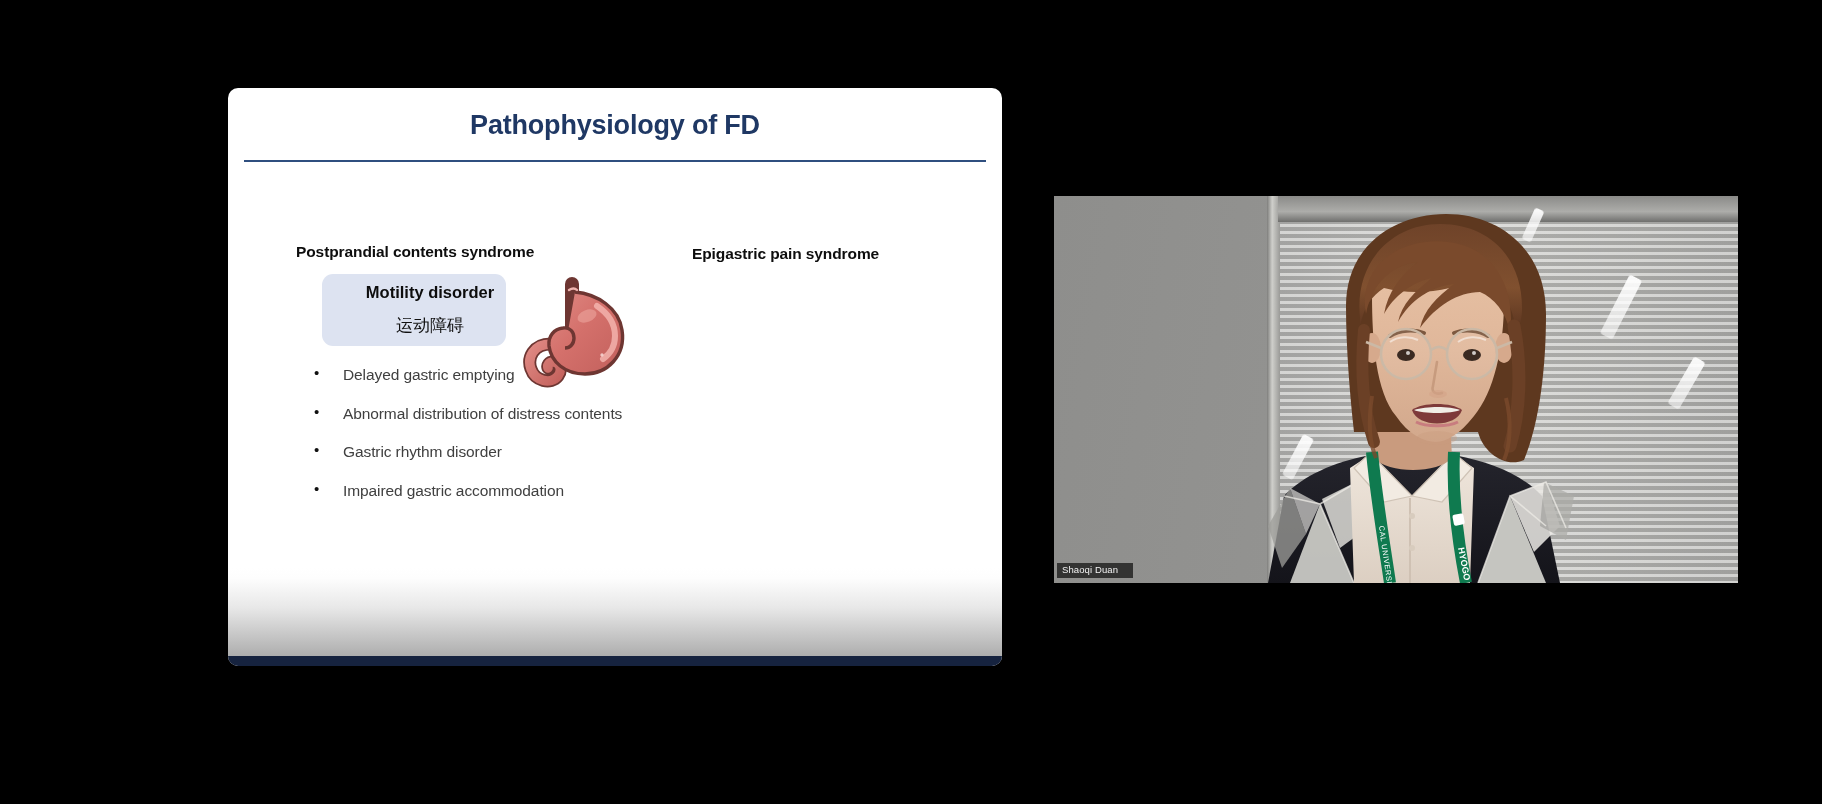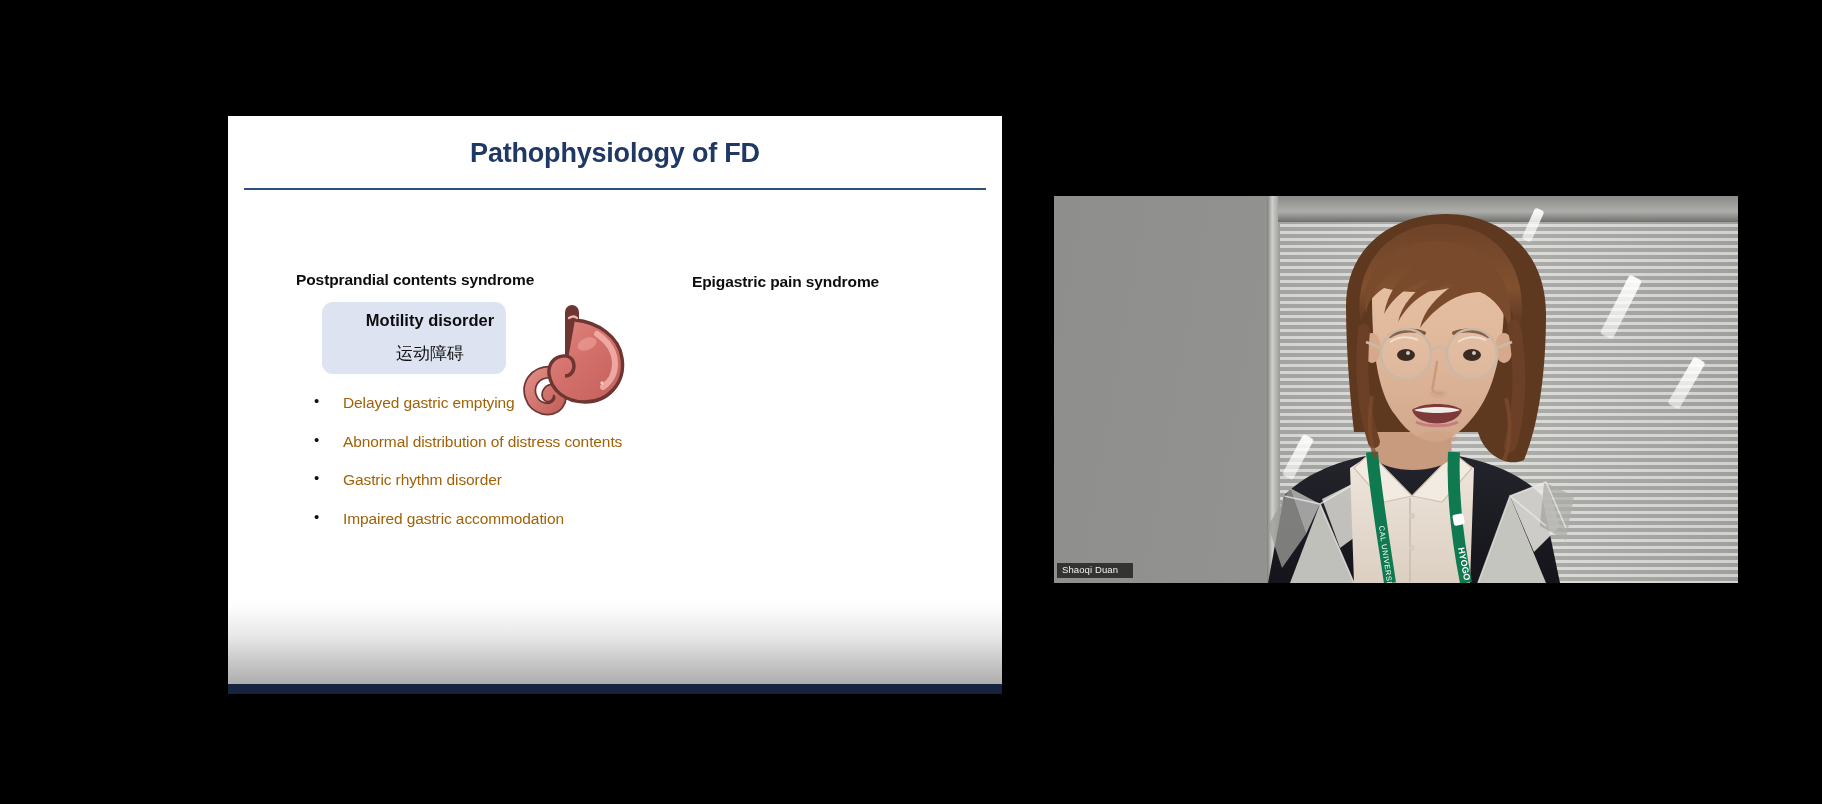--- a/index.html
+++ b/index.html
@@ -6,24 +6,25 @@
   html, body {
     width:1822px; height:804px;
     background:#000;
     font-family:"Liberation Sans", sans-serif;
     overflow:hidden;
   }
   #stage { position:relative; width:1822px; height:804px; background:#000; }
 
   
   #slide {
-    position:absolute; left:228px; top:116px;
+    position:absolute; left:228px; top:88px;
     width:774px; height:578px;
     background:#ffffff;
     overflow:hidden;
+    border-radius:10px;
   }
   #slide-gradient {
     position:absolute; left:0; right:0; bottom:10px; height:88px;
     background:linear-gradient(to bottom, #ffffff 0%, #fdfdfd 12%, #e8e8e8 45%, #b6b6b6 92%, #aeaeae 100%);
   }
   #slide-bottom-bar {
     position:absolute; left:0; right:0; bottom:0; height:10px;
     background:#16233f;
   }
   .slide-title {
@@ -60,21 +61,21 @@
   #motility-box .m-zh {
     font-size:17px; color:#111; line-height:1.25; margin-top:13px;
     font-family:Liberation Serif, serif;
   }
   #bullets {
     position:absolute; left:86px; top:278px; width:420px;
   }
   #bullets li {
     list-style:none;
     position:relative;
-    font-size:15.5px; color:#a16207;
+    font-size:15.5px; color:#404040;
     padding-left:29px;
     margin-bottom:20.5px;
     letter-spacing:-0.1px;
   }
   #bullets li:before {
     content:"\2022";
     position:absolute; left:0; top:-2px;
     font-size:15px; color:#111;
   }
 

